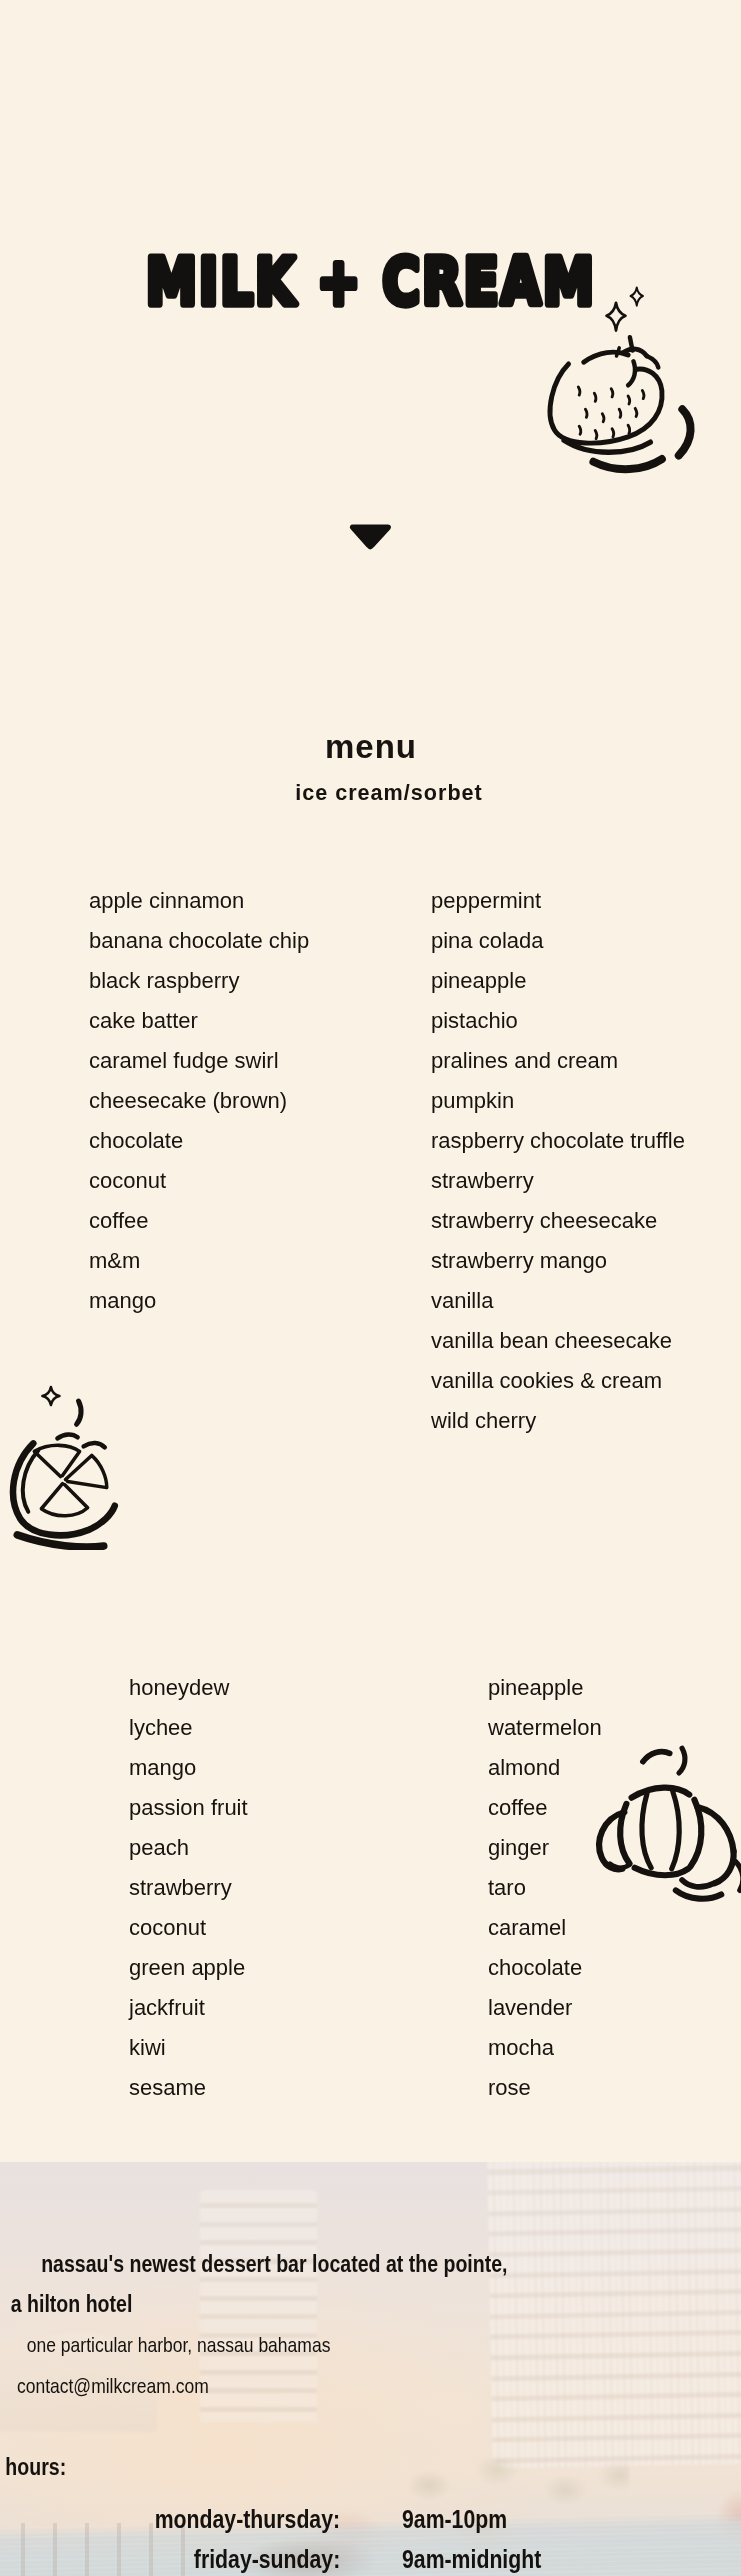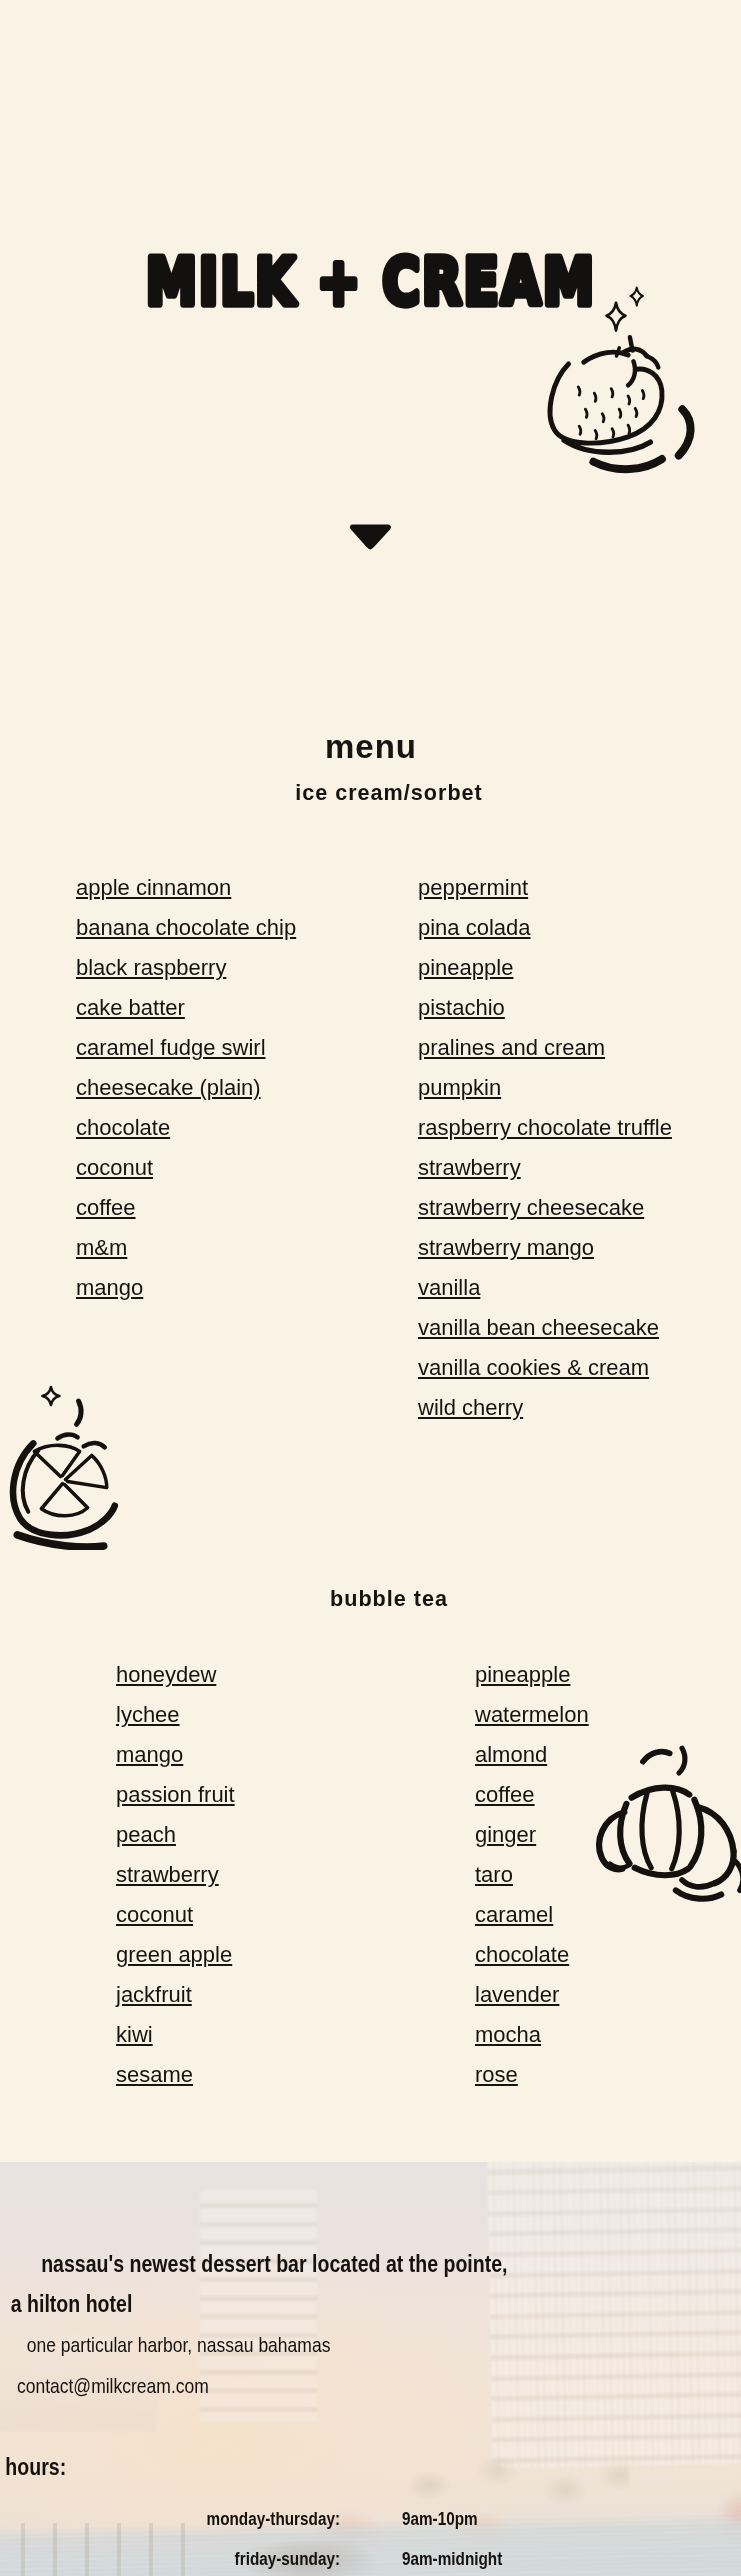--- a/index.html
+++ b/index.html
@@ -18,22 +18,22 @@
 
   
   .h-menu{position:absolute;left:0;right:0;top:708px;text-align:center;
     font-size:33px;font-weight:bold;letter-spacing:1px;margin-top:20px;}
   .h-section{position:absolute;left:0;right:0;text-align:center;
     font-size:21.6px;font-weight:bold;letter-spacing:1px;padding-left:36px;}
   .h-icecream{top:780px;}
   .h-bubbletea{top:1586px;}
 
   
-  ul.flavors{position:absolute;margin:0;padding:0;list-style:none;
-    font-size:22px;line-height:40px;white-space:nowrap;text-decoration:underline;}
+  ul.flavors{position:absolute;margin:13px;padding:0;list-style:none;
+    font-size:22px;line-height:40px;white-space:nowrap;}
   .ic-col1{left:76px;top:868px;}
   .ic-col2{left:418px;top:868px;}
   .bt-col1{left:116px;top:1655px;}
   .bt-col2{left:475px;top:1655px;}
 
   
   .footer{position:absolute;left:0;top:2162px;width:742px;height:500px;overflow:hidden;}
   .photo{position:absolute;inset:0;}
   .photo > div{position:absolute;}
   .sky{inset:0;background:
@@ -77,21 +77,21 @@
 
   .footer-content{position:absolute;inset:0;z-index:2;color:#14110e;}
   .fline{position:absolute;left:0;right:0;text-align:left;white-space:nowrap;}
   .cond{display:inline-block;transform:scaleX(0.85);transform-origin:center center;white-space:nowrap;}
   .fbold{font-size:23px;font-weight:bold;}
   .freg{font-size:20.6px;}
   .f1{top:89px;} .f2{top:129px;} .f3{top:171px;} .f4{top:212px;}
   .fhours-title{top:292px;}
   .hours-rows{position:absolute;left:0;right:0;top:344px;}
   .hours-row{display:grid;grid-template-columns:1fr 1fr;column-gap:61px;margin-bottom:13px;
-      font-size:18px;font-weight:bold;line-height:27px;}
+      font-size:25px;font-weight:bold;line-height:27px;}
   .hours-row .l{text-align:right;}
   .hours-row .r{text-align:left;}
   .hours-row .l .cond{transform-origin:right center;}
   .hours-row .r .cond{transform-origin:left center;}
   a.mail{color:inherit;text-decoration:none;}
 </style>
 </head>
 <body>
 
 <div class="page">
@@ -128,21 +128,21 @@
   <div class="h-menu">menu</div>
   <div class="h-section h-icecream">ice cream/sorbet</div>
 
   <ul class="flavors ic-col1">
 
   <li>apple cinnamon</li>
       <li>banana chocolate chip</li>
       <li>black raspberry</li>
       <li>cake batter</li>
       <li>caramel fudge swirl</li>
-      <li>cheesecake (plain)</li>
+      <li>cheesecake (brown)</li>
       <li>chocolate</li>
       <li>coconut</li>
       <li>coffee</li>
       <li>m&amp;m</li>
       <li>mango</li>
     </ul>
   <ul class="flavors ic-col2">
 
   <li>peppermint</li>
       <li>pina colada</li>
@@ -166,21 +166,20 @@
     <path d="M108,108 C122,98 138,98 148,106" stroke-width="9"></path>
     <path d="M160,124 C176,114 192,116 202,126" stroke-width="9"></path>
     <path d="M60,118 C18,160 8,226 34,268 C56,302 120,310 170,290 C198,278 216,258 222,242" stroke-width="13"></path>
     <path d="M70,132 C38,168 30,220 50,254" stroke-width="8"></path>
     <path d="M114,184 L62,134 C94,116 132,120 152,134 L118,182" stroke-width="7"></path>
     <path d="M124,190 L176,142 C196,160 206,186 206,206 L128,194" stroke-width="7"></path>
     <path d="M118,198 L76,248 C104,268 146,266 168,246 L122,200" stroke-width="7"></path>
     <path d="M28,300 C90,322 160,328 200,322" stroke-width="15"></path>
   </svg>
 
-  <div class="h-section h-bubbletea">bubble tea</div>
 
   <ul class="flavors bt-col1">
 
   <li>honeydew</li>
       <li>lychee</li>
       <li>mango</li>
       <li>passion fruit</li>
       <li>peach</li>
       <li>strawberry</li>
       <li>coconut</li>

